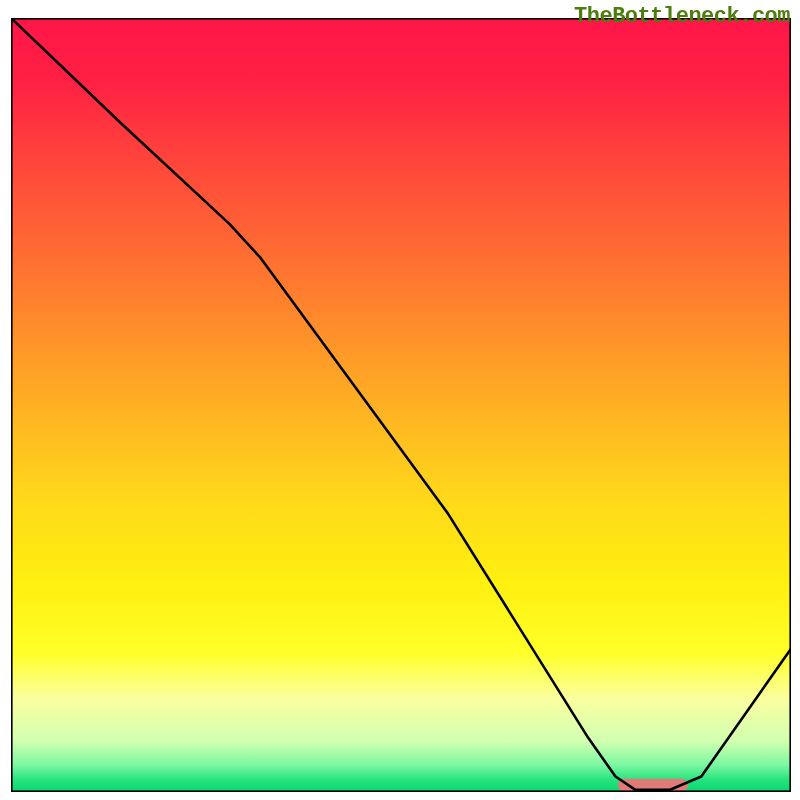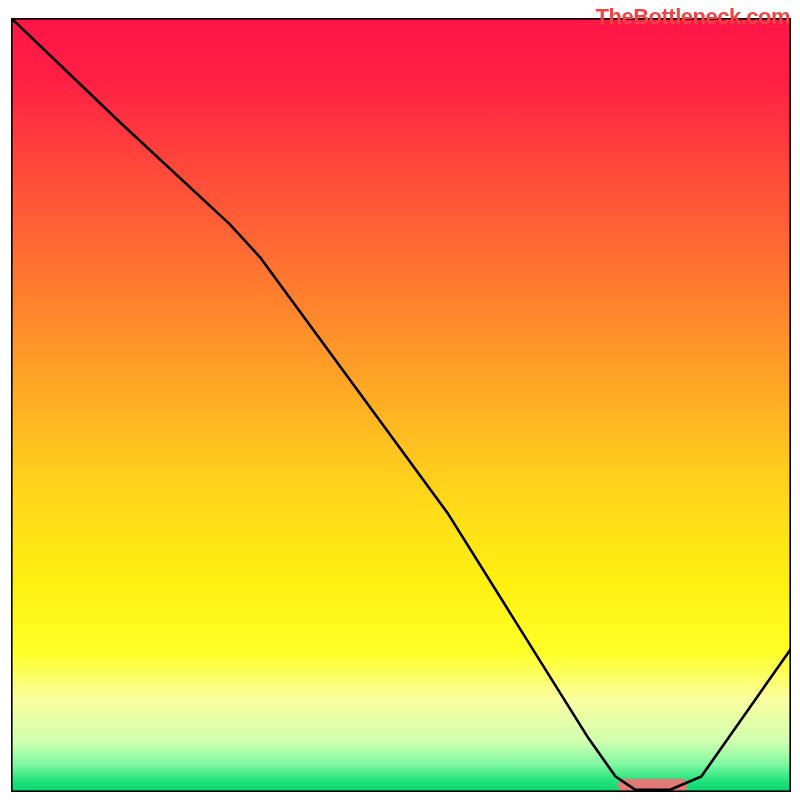--- a/index.html
+++ b/index.html
@@ -15,24 +15,25 @@
     position: relative;
     width: 800px;
     height: 800px;
   }
   .watermark {
     position: absolute;
     top: 4px;
     right: 10px;
     font-size: 22px;
     font-weight: bold;
-    color: #ef4444;
+    color: #4d7c0f;
     letter-spacing: -0.5px;
     z-index: 50;
     pointer-events: none;
+    font-family: Liberation Mono, monospace;
   }
   .plot {
     position: absolute;
     left: 11px;
     top: 18px;
     width: 780px;
     height: 774px;
   }
   svg {
     display: block;

